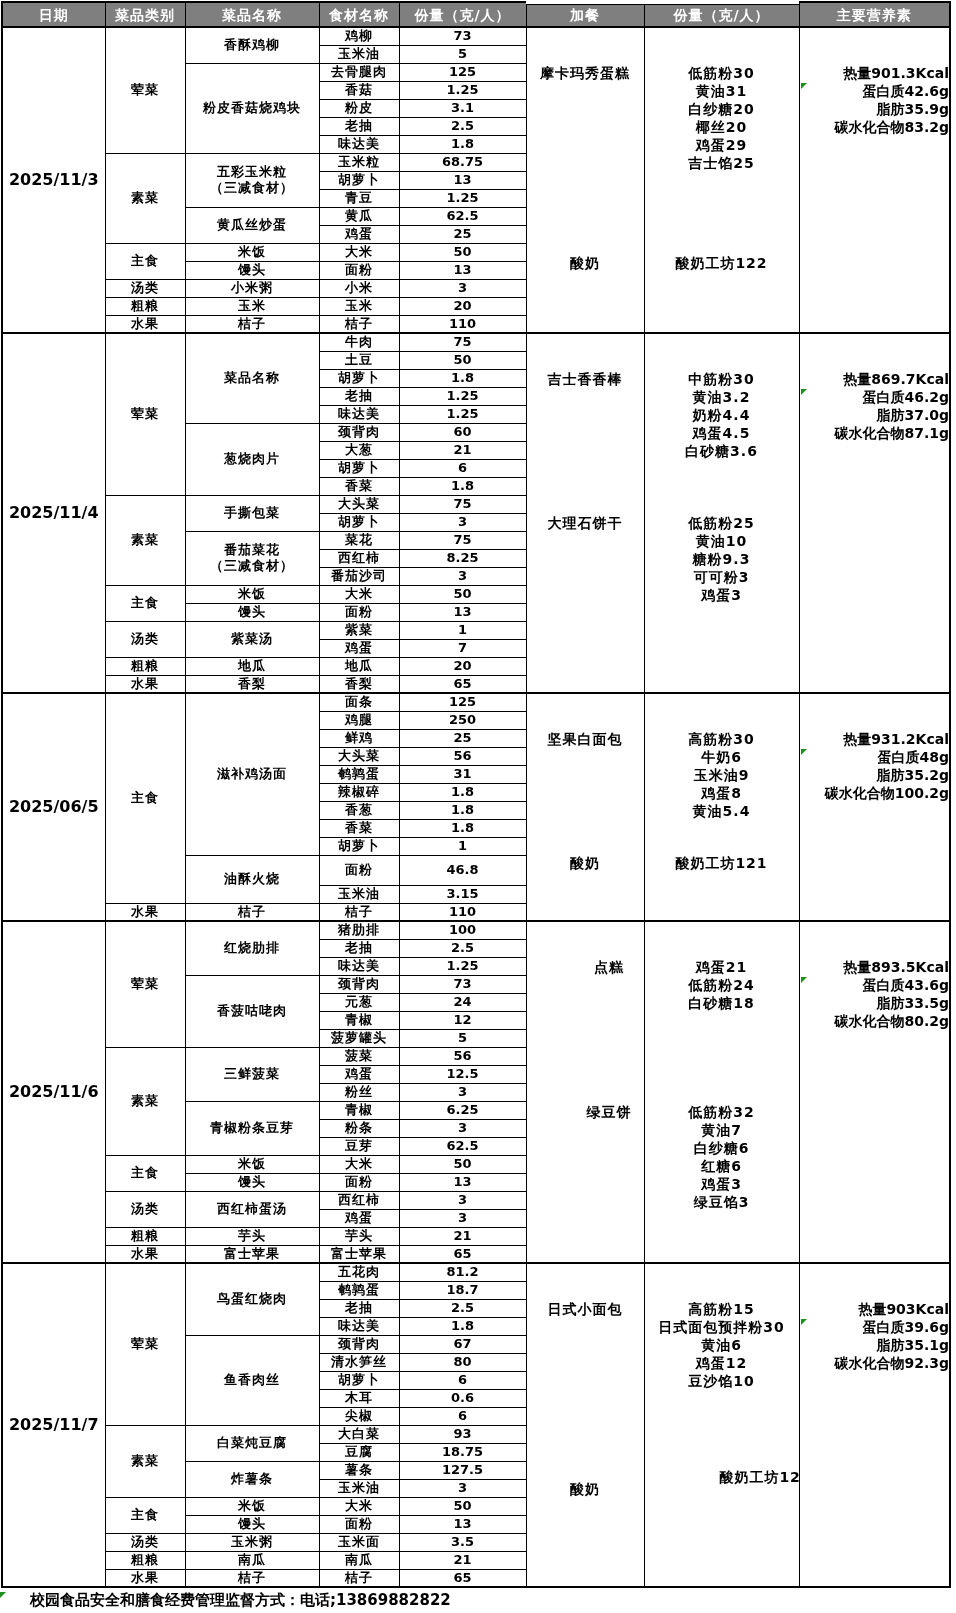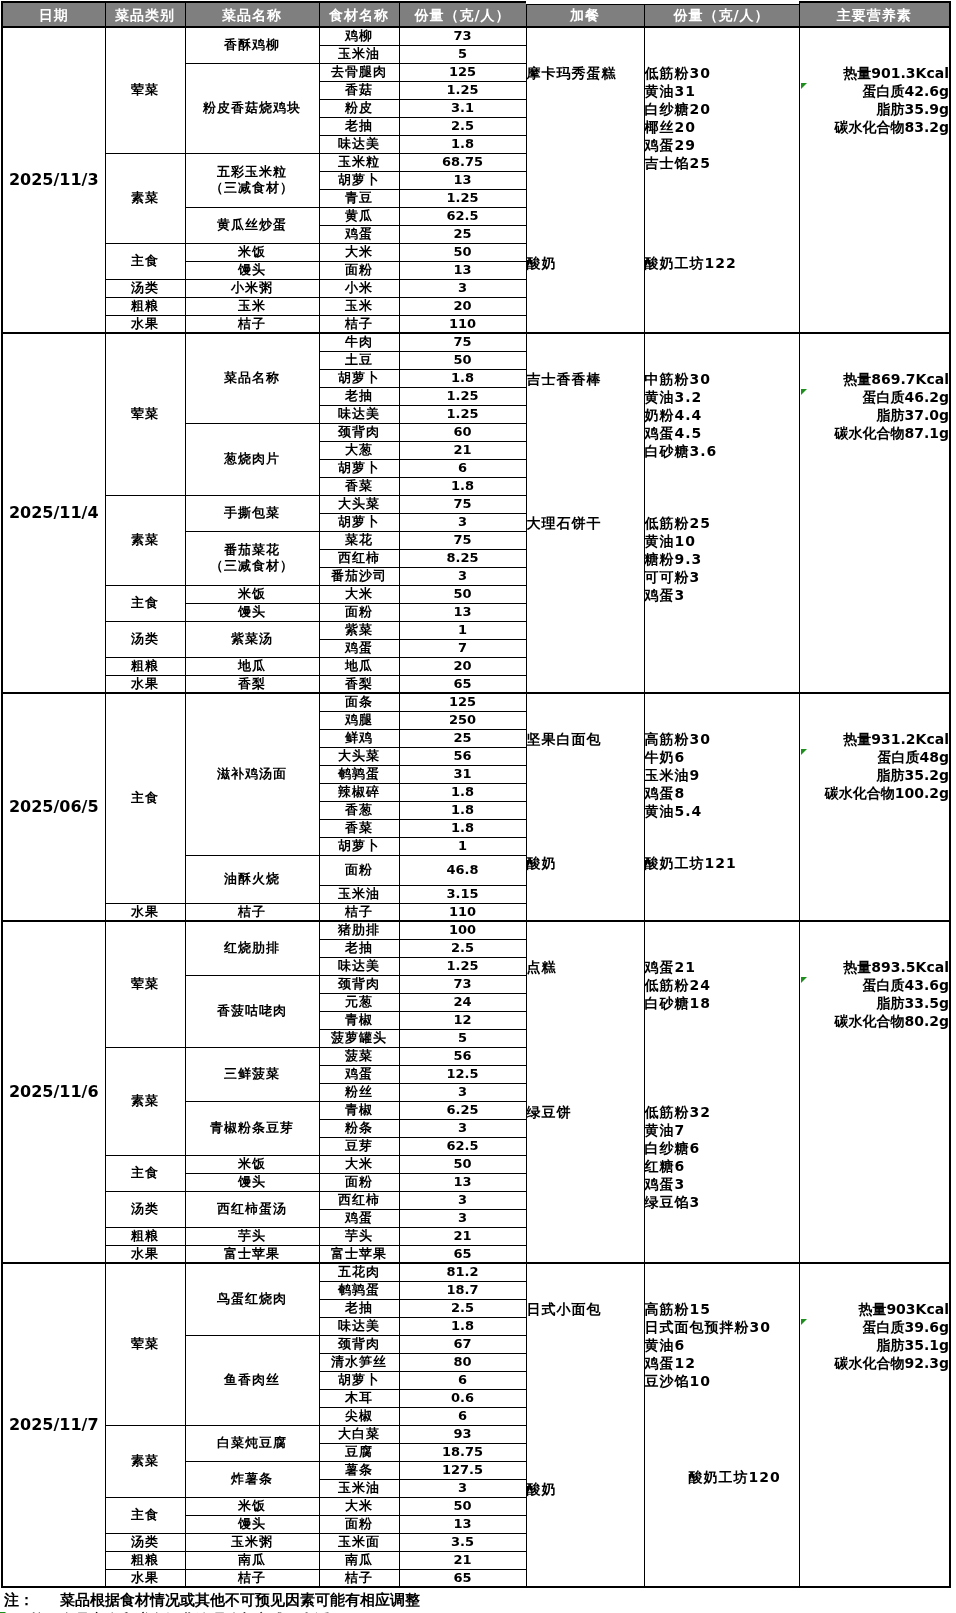--- a/index.html
+++ b/index.html
@@ -56,21 +56,21 @@
     position:relative;
   }
   .wrap{
     position:relative;
     width:100%;
   }
   .blk{
     position:absolute;
     left:0;
     width:100%;
-    text-align:left;
+    text-align:center;
     font-size:14px;
     line-height:18px;
     white-space:pre-line;
     letter-spacing:1px;
   }
   .blk-a{top:36px;}
   .blk.nutri{
     text-align:right;
     left:3px;
     width:calc(100% - 3px);
@@ -684,21 +684,18 @@
         </tr>
         <tr>
           <td class="c-cat">水果</td>
           <td class="c-dish">桔子</td>
           <td class="c-ing">桔子</td>
           <td class="c-por">65</td>
         </tr>
       </tbody>
   </table>
   <div class="notes">
-    <div class="note-line">
-      <span class="note-label">注：</span><span>菜品根据食材情况或其他不可预见因素可能有相应调整</span>
-    </div>
     <div class="note-line note-line2">
       <span class="err-tri tri-note"></span>
       <span>校园食品安全和膳食经费管理监督方式：电话;13869882822</span>
     </div>
   </div>
 </div>
 
 </body></html>

